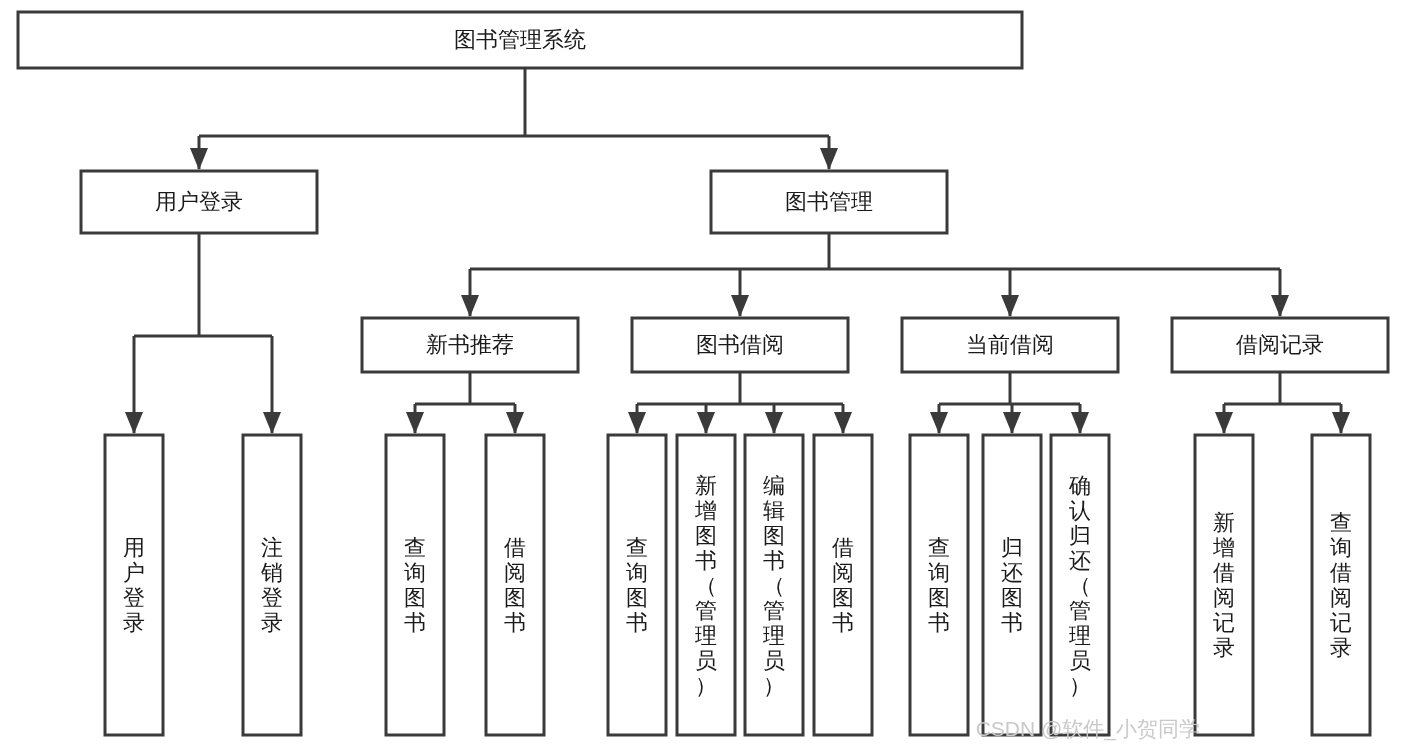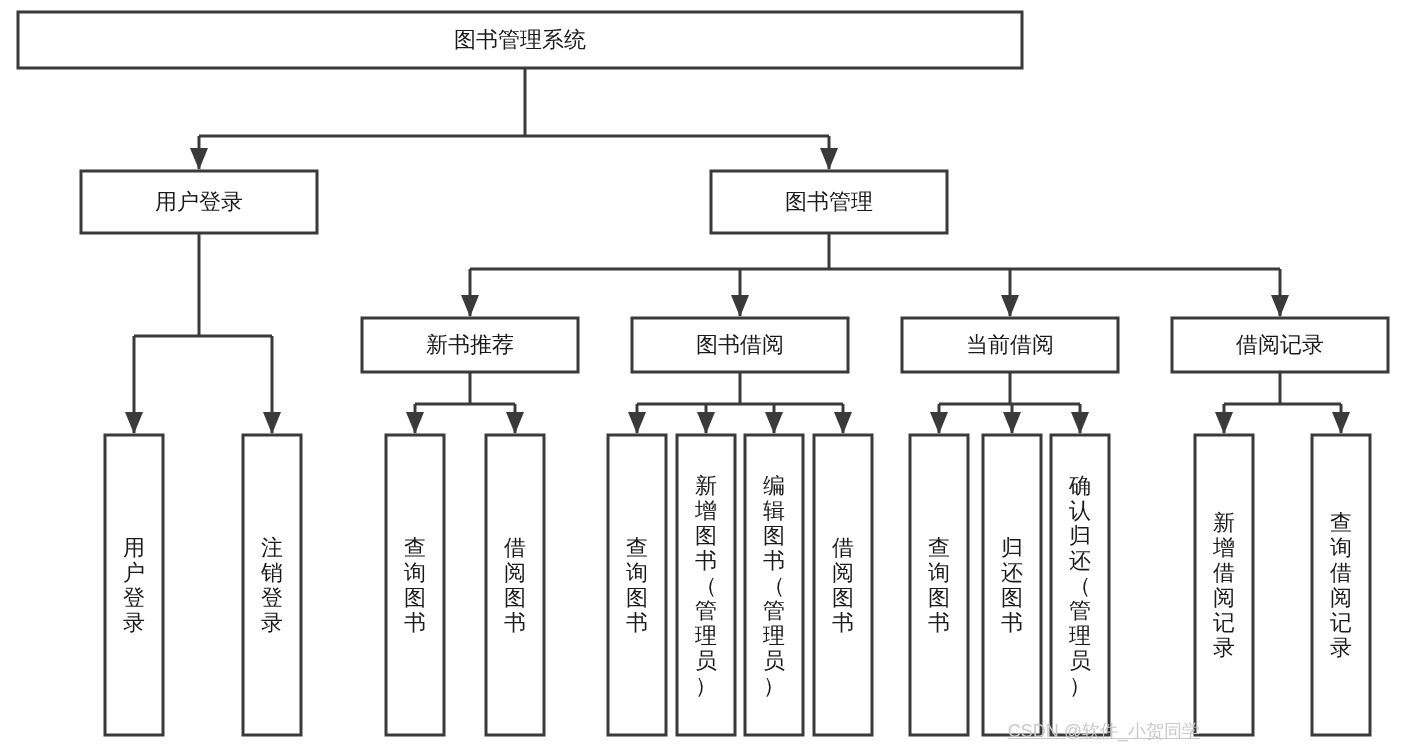--- a/index.html
+++ b/index.html
@@ -53,25 +53,24 @@
     font-family: "Liberation Sans", "DejaVu Sans", sans-serif;
     font-size: 22px;
     fill: #1a1a1a;
     text-anchor: middle;
   }
   .watermark-text {
     position: absolute;
     right: 8px;
     bottom: 4px;
     font-family: "Liberation Sans", "DejaVu Sans", sans-serif;
-    font-size: 18px;
+    font-size: 21px;
     color: #c9c9c9;
     white-space: nowrap;
     user-select: none;
-    text-decoration: underline;
   }
 </style>
 </head>
 <body>
 
 <div id="diagram-root">
   <svg id="tree-svg" viewBox="0 0 1405 747">
     <g id="connector-layer">
         <line x1="525" y1="68" x2="525" y2="136" class="connector"></line>
         <line x1="199" y1="136" x2="829" y2="136" class="connector"></line>

